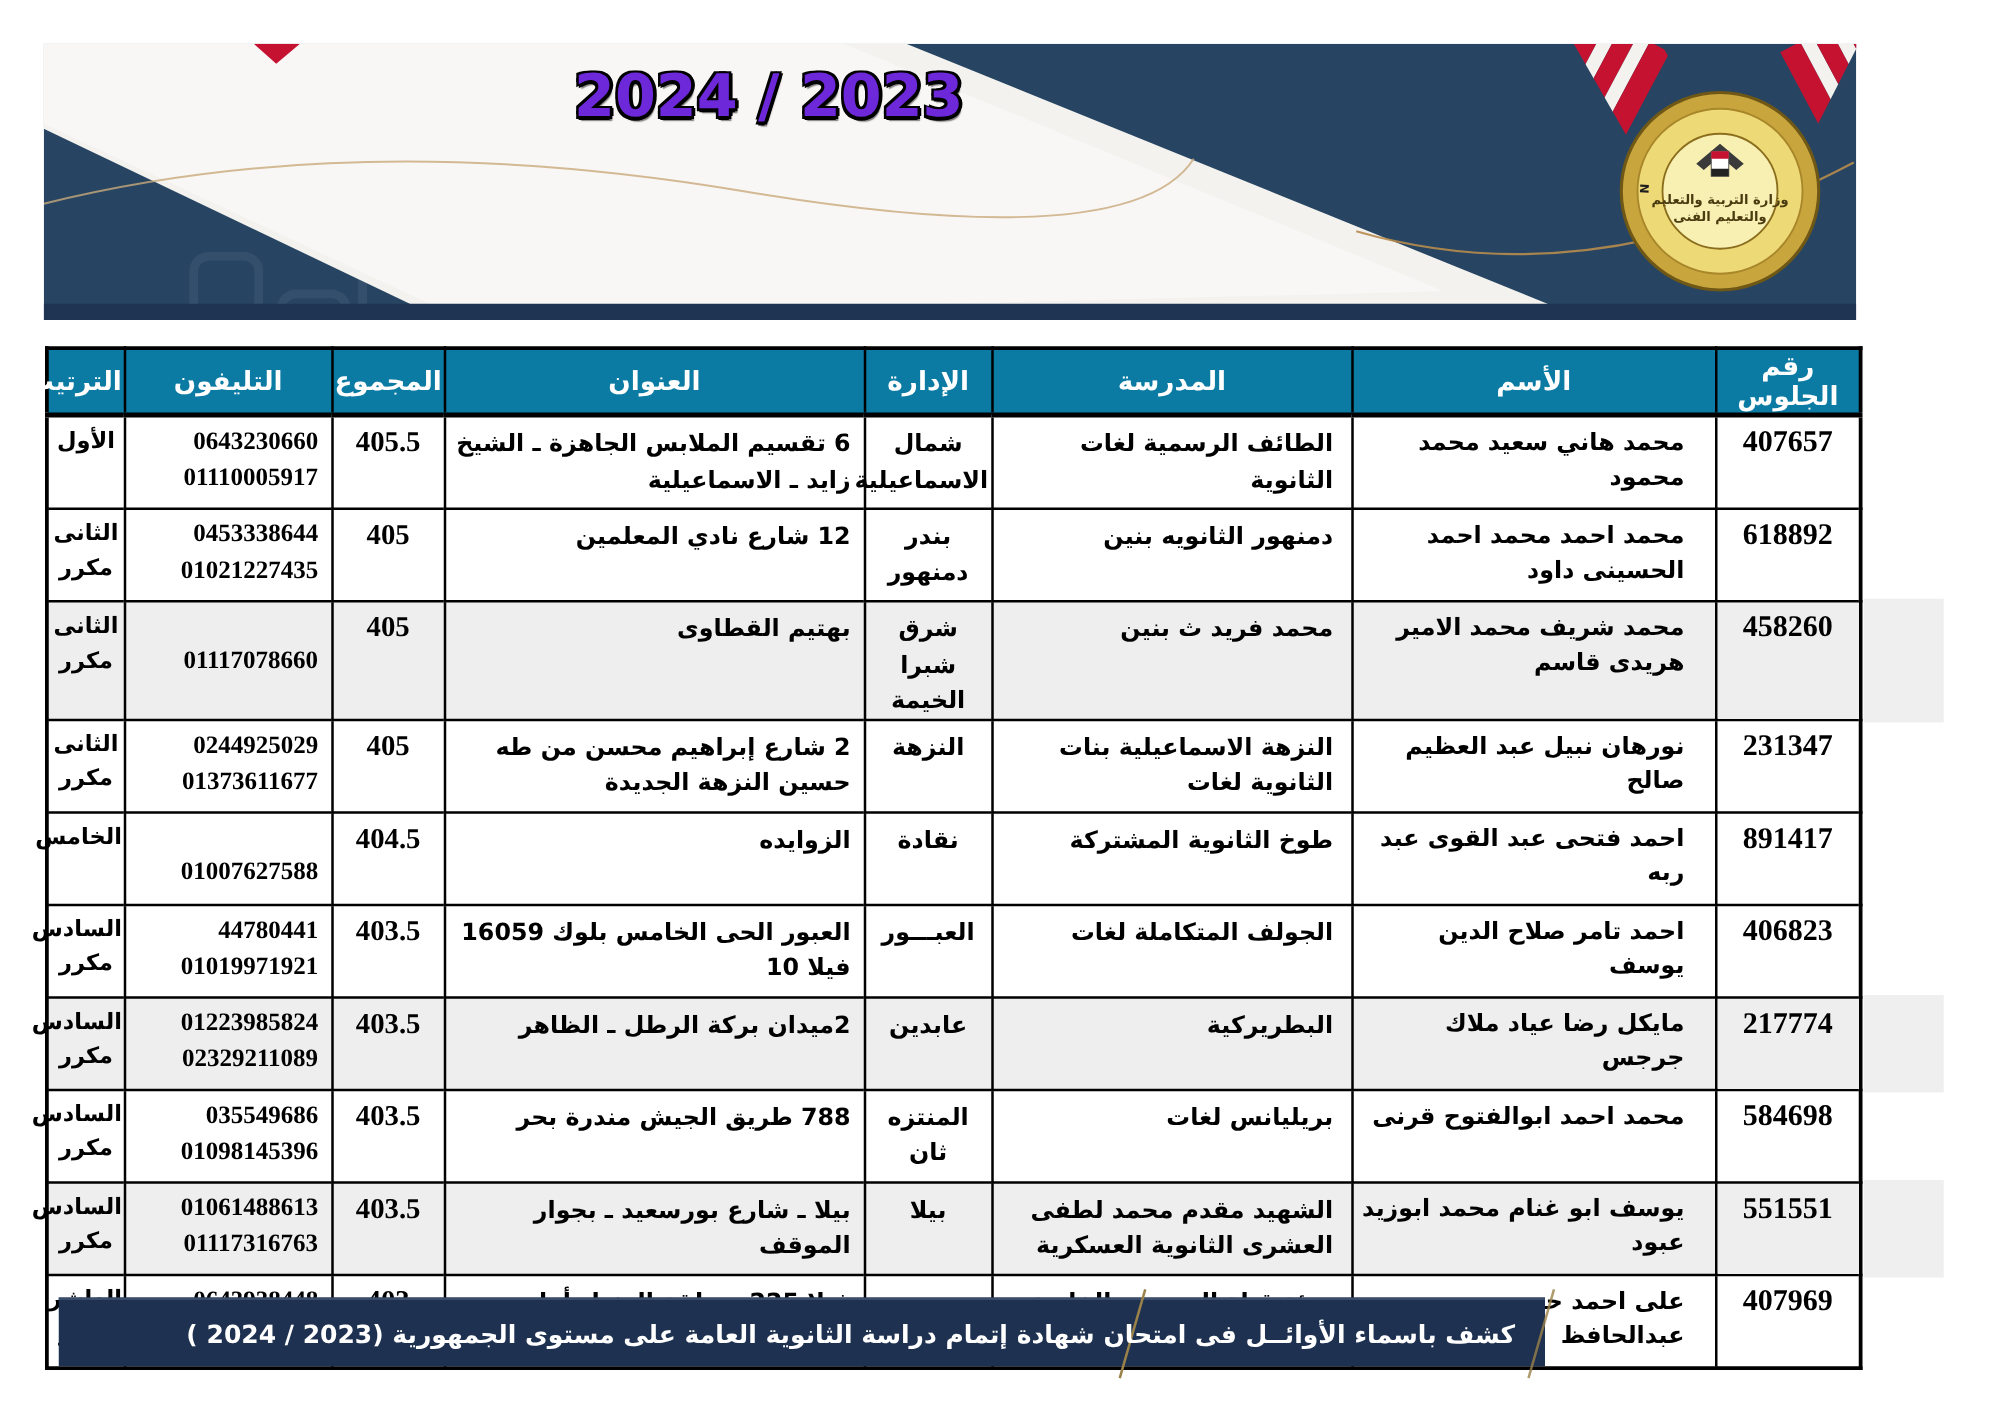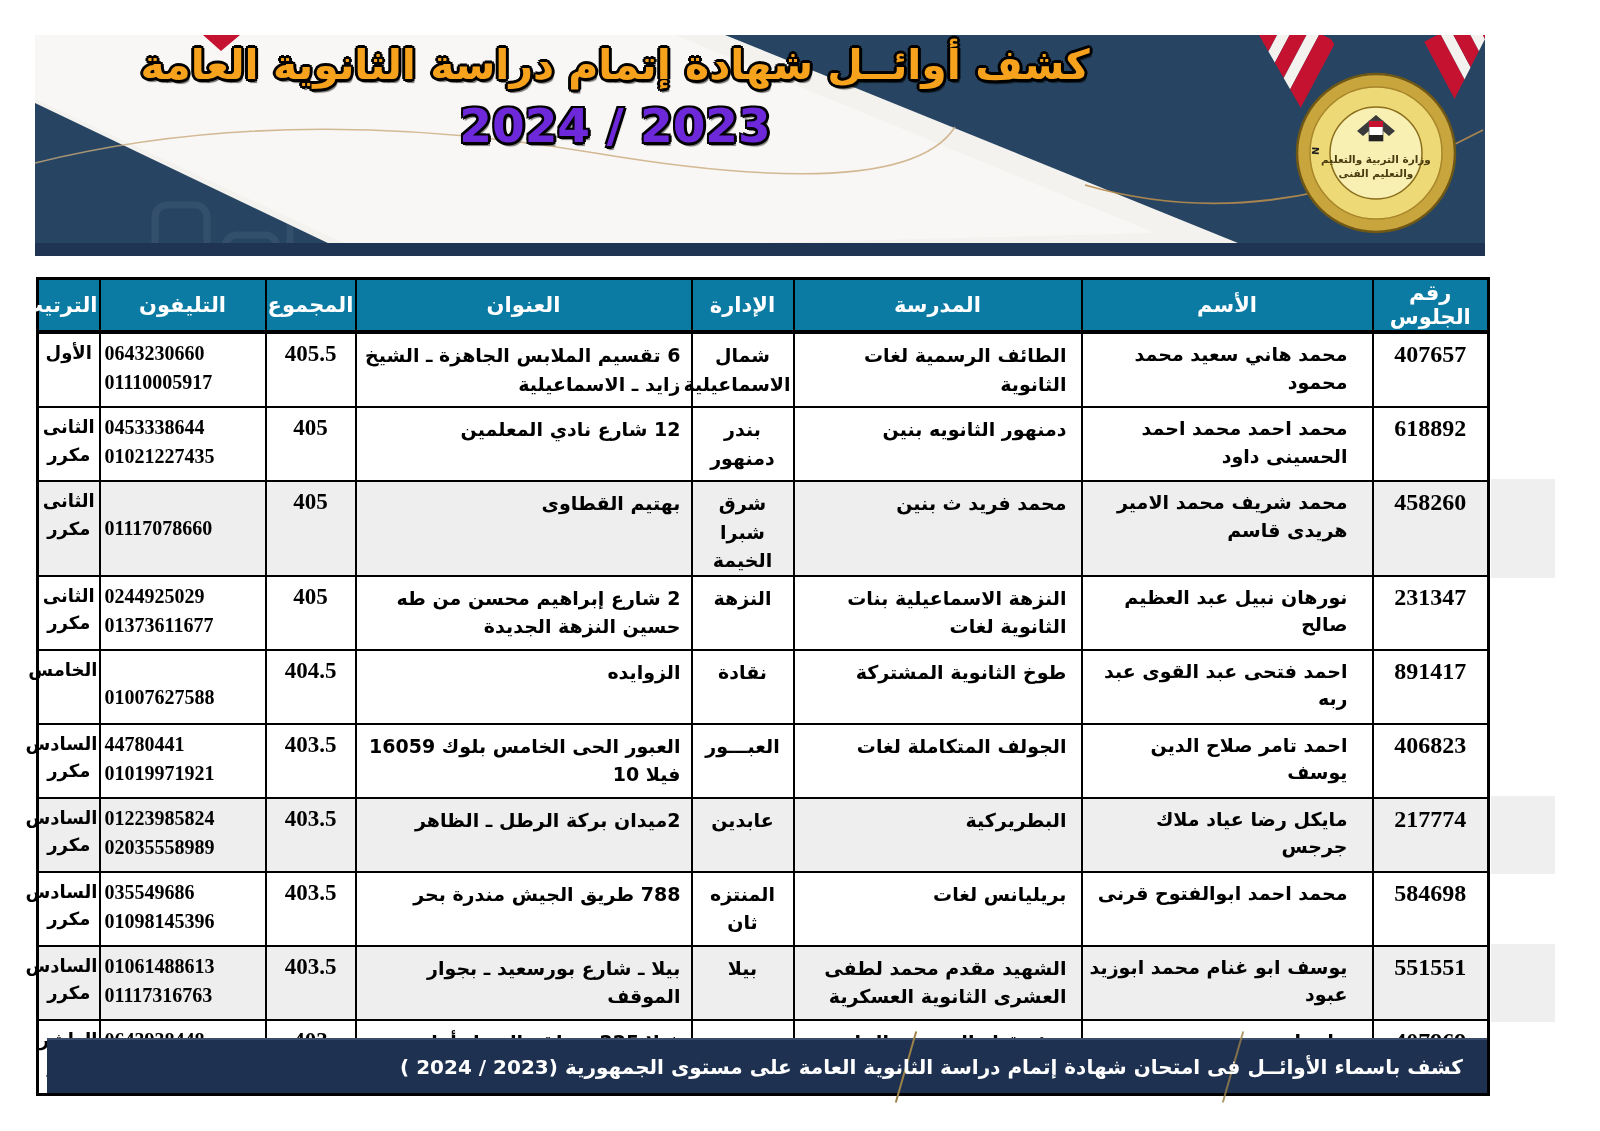--- a/index.html
+++ b/index.html
@@ -31,26 +31,26 @@
   tbody td{height:64px;font-weight:700;color:#000;}
   tr.striped td{background:#eeeeee;}
   tr.striped td:first-child{position:relative;}
   tr.striped td:first-child::after{content:"";position:absolute;right:-68px;top:-3px;bottom:-3px;width:64px;background:#efefef;}
   .c-seat{text-align:center;font-family:"Liberation Serif",serif;font-size:24px;padding-top:7px;}
   .c-name{text-align:right;font-size:19px;padding:7px 24px 0 6px;line-height:1.45;}
   .c-school{text-align:right;font-size:19px;padding:7px 14px 0 8px;line-height:1.5;}
   .c-district{text-align:center;font-size:19px;padding:7px 2px 0 2px;line-height:1.5;}
   .c-address{text-align:right;font-size:19px;padding:7px 10px 0 8px;line-height:1.5;}
   .c-total{text-align:center;font-family:"Liberation Serif",serif;font-size:23px;padding-top:7px;}
-  .c-phone{text-align:left;font-family:"Liberation Serif",serif;font-size:20px;padding:5px 10px 1px 4px;}
+  .c-phone{text-align:right;font-family:"Liberation Serif",serif;font-size:20px;padding:5px 10px 1px 4px;}
   .c-phone .ph{display:block;min-height:27px;line-height:29px;}
   .c-rank{text-align:center;font-size:18px;padding:5px 1px 0 1px;line-height:1.55;}
 
   
-  .footer-bar{position:absolute;left:47px;top:1038px;width:1440px;height:53px;background:#1e3150;border-top:2px solid #3a4c6b;}
+  .footer-bar{position:absolute;left:47px;top:1038px;width:1189px;height:53px;background:#1e3150;border-top:2px solid #3a4c6b;}
   .footer-text{position:absolute;inset:0;display:flex;align-items:center;padding:0 24px;color:#ffffff;font-size:20px;font-weight:700;}
   .fline{position:absolute;width:2px;background:#9b8249;transform:rotate(16deg);}
   .fline.a{left:858px;top:-10px;height:74px;}
   .fline.b{left:1185px;top:-10px;height:74px;opacity:.8;}
 </style>
 </head>
 <body>
 
 <div class="page">
 
@@ -116,21 +116,20 @@
           <rect x="1334" y="86" width="14" height="20" fill="#ffffff" stroke="#555" stroke-width="0.8"></rect>
           <rect x="1334" y="86" width="14" height="6" fill="#c41230"></rect>
           <rect x="1334" y="100" width="14" height="6" fill="#222222"></rect>
         </g>
         <text x="1341" y="128" text-anchor="middle" font-size="10.5" font-weight="bold" fill="#4a3b10">وزارة التربية والتعليم</text>
         <text x="1341" y="142" text-anchor="middle" font-size="10.5" font-weight="bold" fill="#4a3b10">والتعليم الفنى</text>
       </g>
     </svg>
 
     <div class="title-box">
-      <div class="title-main">كشف  أوائــل شهادة إتمام دراسة الثانوية العامة</div>
       <div class="title-year">2023 / 2024</div>
     </div>
   </div>
 
   <div class="results">
     <table>
       <colgroup>
         <col class="w-seat">
           <col class="w-name">
           <col class="w-school">
@@ -233,21 +232,21 @@
     </tr>
           <tr class="striped">
       <td class="c-seat"><span>217774</span></td>
       <td class="c-name"><span>مايكل رضا عياد ملاك جرجس</span></td>
       <td class="c-school"><span>البطريركية</span></td>
       <td class="c-district"><span>عابدين</span></td>
       <td class="c-address"><span>2ميدان بركة الرطل ـ الظاهر</span></td>
       <td class="c-total"><span>403.5</span></td>
       <td class="c-phone">
         <span class="ph">01223985824</span>
-        <span class="ph">02035558989</span>
+        <span class="ph">02329211089</span>
       </td>
       <td class="c-rank"><span>السادس مكرر</span></td>
     </tr>
           <tr>
       <td class="c-seat"><span>584698</span></td>
       <td class="c-name"><span>محمد احمد ابوالفتوح قرنى</span></td>
       <td class="c-school"><span>بريليانس  لغات</span></td>
       <td class="c-district"><span>المنتزه ثان</span></td>
       <td class="c-address"><span>788 طريق الجيش مندرة بحر</span></td>
       <td class="c-total"><span>403.5</span></td>

